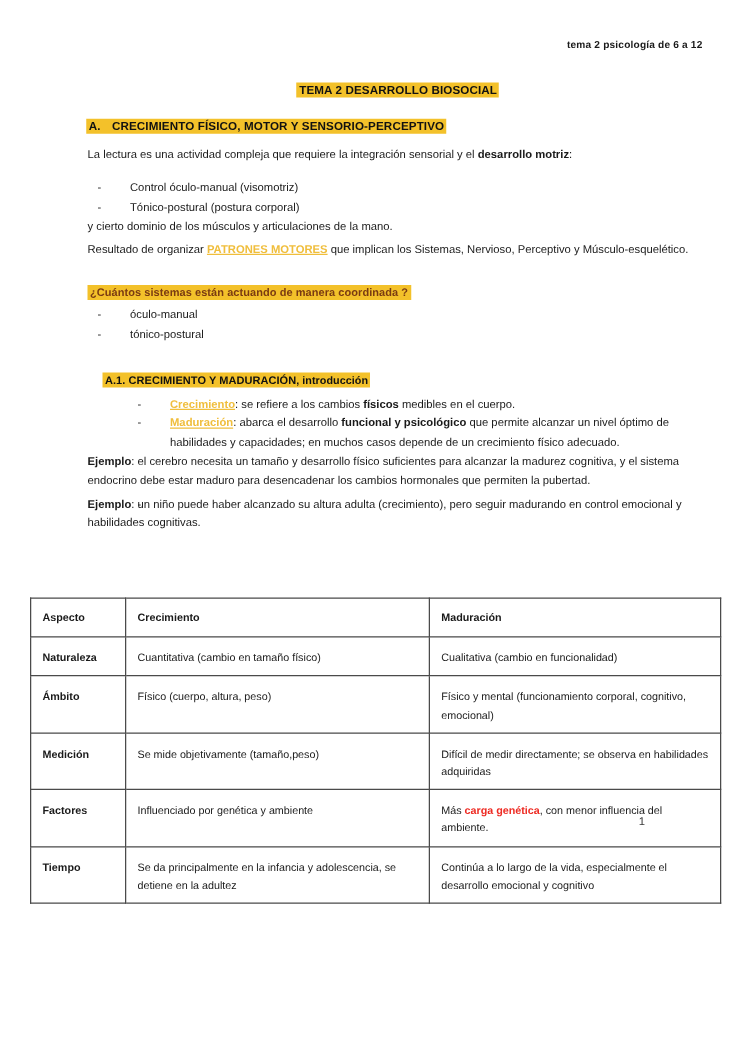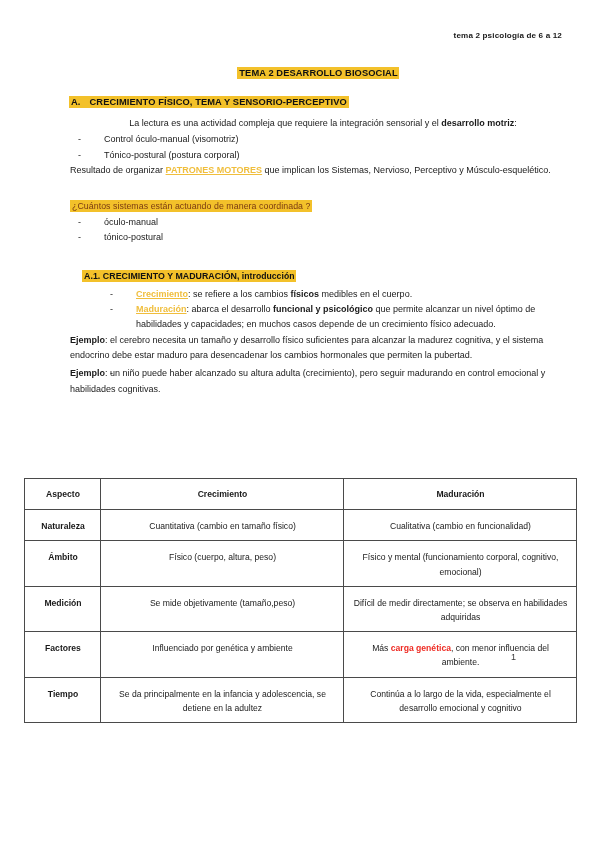--- a/index.html
+++ b/index.html
@@ -74,21 +74,21 @@
   }
   .sec-a .sec-a-letter { margin-right: 9px; }
 
   p.para {
     margin: 0 0 3px 0;
     font-size: 9px;
     line-height: 15.3px;
     color: #1a1a1a;
     padding-left: 46px;
   }
-  p.para.tight { margin-bottom: 1px; text-align: center; }
+  p.para.tight { margin-bottom: 12px; }
 
   ul.dash {
     list-style: none;
     margin: 0;
     padding: 0 0 0 46px;
   }
   ul.dash.ind2 { padding-left: 78px; }
   ul.dash li {
     position: relative;
     font-size: 9px;
@@ -102,21 +102,21 @@
     left: 8px;
     top: 0;
   }
 
   .q-block {
     margin: 17px 0 2px 0;
     padding-left: 46px;
   }
   .q-block .hl {
     font-size: 8.8px;
-    font-weight: normal;
+    font-weight: bold;
     color: #7a3b12;
     padding: 1px 2px;
     letter-spacing: 0.05px;
     text-align: center;
   }
 
   .a1-block {
     margin: 19px 0 4px 0;
     padding-left: 46px;
   }
@@ -145,21 +145,20 @@
     width: 552px;
     table-layout: fixed;
   }
   table.cmp td {
     border: 1px solid #4a4a4a;
     padding: 9px 8px 7px 9px;
     font-size: 8.6px;
     line-height: 14.2px;
     vertical-align: top;
     color: #1a1a1a;
-    text-align: center;
   }
   table.cmp col.c1 { width: 76px; }
   table.cmp col.c2 { width: 243px; }
   table.cmp col.c3 { width: 233px; }
 
   table.cmp tr.head td { padding-top: 8px; padding-bottom: 8px; }
   .th-aspect { font-weight: bold; color: #111; }
   .th-crec { color: #3a74F0; font-weight: bold; }
   .th-madu { color: #EE2B23; font-weight: bold; }
   td.rowlabel { font-weight: bold; color: #111; }
@@ -181,30 +180,31 @@
 
   <div class="doc-header">tema 2 psicología de 6 a 12</div>
 
   <div class="content">
 
     <div class="title-line">
       <span class="hl">TEMA 2 DESARROLLO BIOSOCIAL</span>
     </div>
 
     <div class="sec-a">
-      <span class="hl"><span class="sec-a-letter">A.</span><span>CRECIMIENTO FÍSICO, TEMA Y SENSORIO-PERCEPTIVO</span></span>
+      <span class="hl"><span class="sec-a-letter">A.</span><span>CRECIMIENTO FÍSICO, MOTOR Y SENSORIO-PERCEPTIVO</span></span>
     </div>
 
     <p class="para tight"><span>La lectura es una actividad compleja que requiere la integración sensorial y el </span><span class="b">desarrollo motriz</span><span>:</span></p>
 
     <ul class="dash">
       <li><span class="dash-mark">-</span><span>Control óculo-manual (visomotriz)</span></li>
       <li><span class="dash-mark">-</span><span>Tónico-postural (postura corporal)</span></li>
     </ul>
 
+    <p class="para">y cierto dominio de los músculos y articulaciones de la mano.</p>
 
     <p class="para"><span>Resultado de organizar </span><span class="gold">PATRONES MOTORES</span><span> que implican los Sistemas, Nervioso, Perceptivo y Músculo-esquelético.</span></p>
 
     <div class="q-block">
       <span class="hl">¿Cuántos sistemas están actuando de manera coordinada ?</span>
     </div>
 
     <ul class="dash">
       <li><span class="dash-mark">-</span><span>óculo-manual</span></li>
       <li><span class="dash-mark">-</span><span>tónico-postural</span></li>

